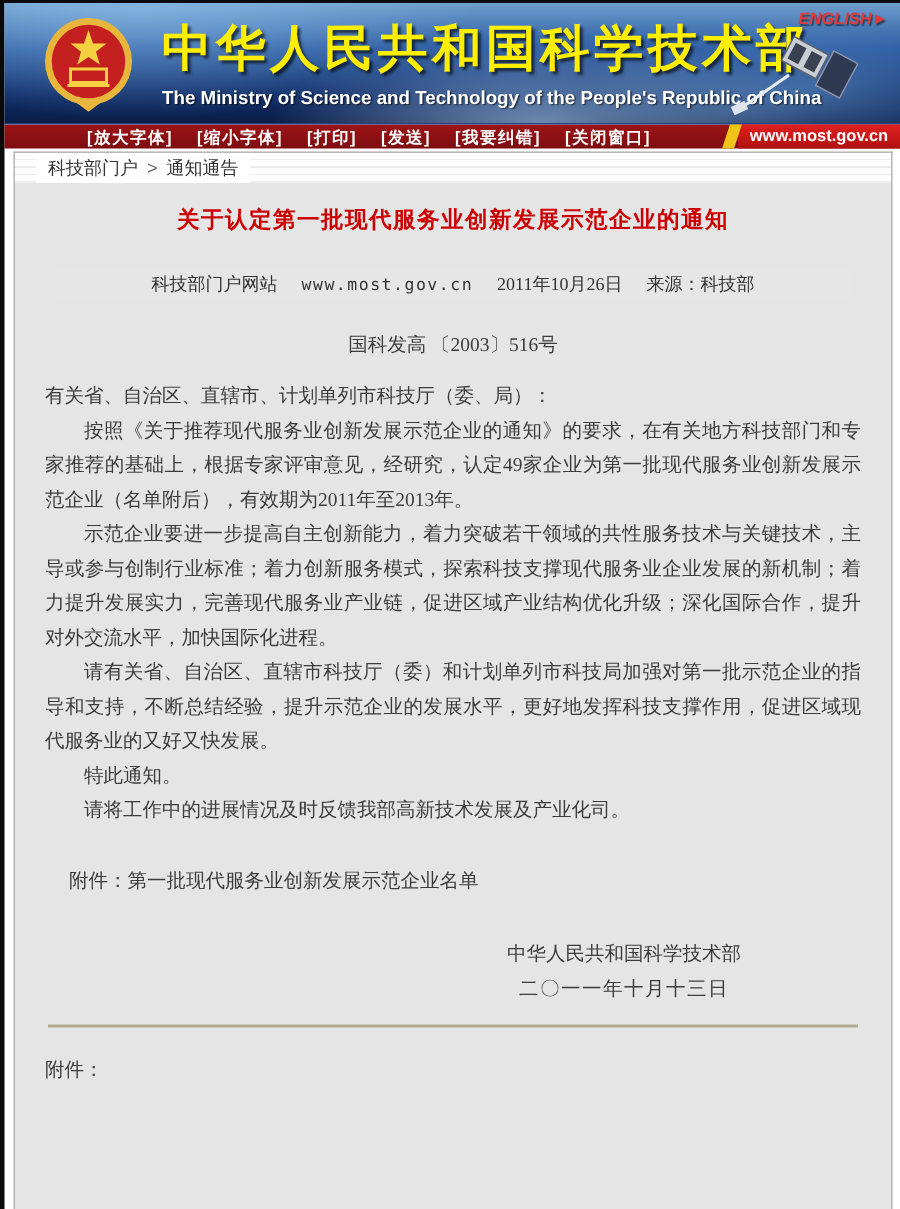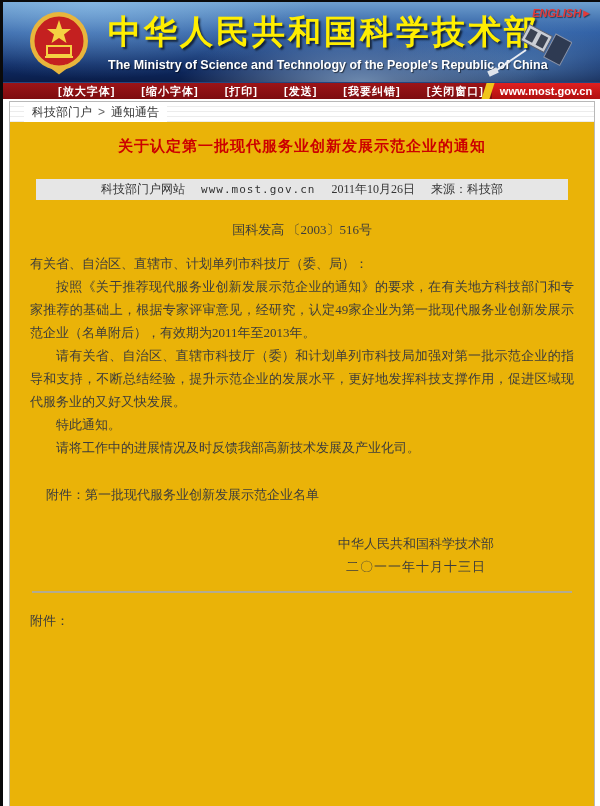--- a/index.html
+++ b/index.html
@@ -24,31 +24,31 @@
     font-size:12.5px; color:#ffffff; white-space:nowrap; text-shadow:1px 1px 1px rgba(0,0,0,.6); }
   .english-link { position:absolute; top:5px; right:8px; font-family:"Liberation Sans",sans-serif;
     font-weight:bold; font-style:italic; font-size:11px; color:#e03a3a; cursor:pointer;
     text-shadow:1px 1px 1px rgba(0,0,0,.5); }
   .satellite { position:absolute; right:28px; top:18px; width:90px; height:60px; }
 
   
   .toolbar { height:17px; background:linear-gradient(180deg,#9c1417,#7d0c0f); display:flex; align-items:center;
     font-family:"Liberation Sans","DejaVu Sans",sans-serif; font-size:11px; font-weight:bold; color:#fff;
     position:relative; border-top:1px solid #24457e; }
-  .toolbar-items { display:flex; margin-left:55px; gap:26px; }
+  .toolbar-items { display:flex; margin-left:55px; gap:16px; }
   .toolbar-item { cursor:pointer; letter-spacing:1px; white-space:nowrap; }
   .toolbar-url { position:absolute; right:0; top:0; height:100%; width:108px;
     background:linear-gradient(180deg,#e02020,#b01010); display:flex; align-items:center; justify-content:center;
     font-size:11px; cursor:pointer; }
   .toolbar-url::before { content:""; position:absolute; left:-8px; top:0; width:8px; height:100%;
     background:#f0c419; transform:skewX(-18deg); }
 
   
   .frame { position:absolute; top:99px; left:6px; right:5px; bottom:0;
-    border:1px solid #b8b8b8; border-bottom:none; background:#eab308; }
+    border:1px solid #b8b8b8; border-bottom:none; background:#e5e5e5; }
 
   .breadcrumb { height:20px; line-height:20px;
     background:repeating-linear-gradient(180deg,#ffffff 0 4px,#ececec 4px 5px);
     font-family:"Liberation Sans","DejaVu Sans",sans-serif; font-size:12px; color:#333; }
   .breadcrumb-inner { display:inline-block; background:#fff; margin-left:14px; padding:0 8px; }
   .crumb { cursor:pointer; }
   .crumb-sep { margin:0 6px; color:#666; }
 
   .article { padding:0 20px; color:#3c3c3c; font-size:13px; }
   .article-title { margin-top:15px; text-align:center; color:#cc0000; font-weight:bold; font-size:15px; letter-spacing:1px; }
@@ -135,20 +135,21 @@
         <span class="meta-url">www.most.gov.cn</span>
         <span>2011年10月26日</span>
         <span>来源：科技部</span>
       </div>
 
       <div class="doc-number">国科发高 〔2003〕516号</div>
 
       <div class="body-text">
         <p class="para salutation">有关省、自治区、直辖市、计划单列市科技厅（委、局）：</p>
         <p class="para">按照《关于推荐现代服务业创新发展示范企业的通知》的要求，在有关地方科技部门和专家推荐的基础上，根据专家评审意见，经研究，认定49家企业为第一批现代服务业创新发展示范企业（名单附后），有效期为2011年至2013年。</p>
+        <p class="para">示范企业要进一步提高自主创新能力，着力突破若干领域的共性服务技术与关键技术，主导或参与创制行业标准；着力创新服务模式，探索科技支撑现代服务业企业发展的新机制；着力提升发展实力，完善现代服务业产业链，促进区域产业结构优化升级；深化国际合作，提升对外交流水平，加快国际化进程。</p>
         <p class="para">请有关省、自治区、直辖市科技厅（委）和计划单列市科技局加强对第一批示范企业的指导和支持，不断总结经验，提升示范企业的发展水平，更好地发挥科技支撑作用，促进区域现代服务业的又好又快发展。</p>
         <p class="para">特此通知。</p>
         <p class="para">请将工作中的进展情况及时反馈我部高新技术发展及产业化司。</p>
         <p class="para salutation attach-note">附件：第一批现代服务业创新发展示范企业名单</p>
       </div>
 
       <div class="signature">
         <div class="sig-org">中华人民共和国科学技术部</div>
         <div class="sig-date">二〇一一年十月十三日</div>
       </div>

